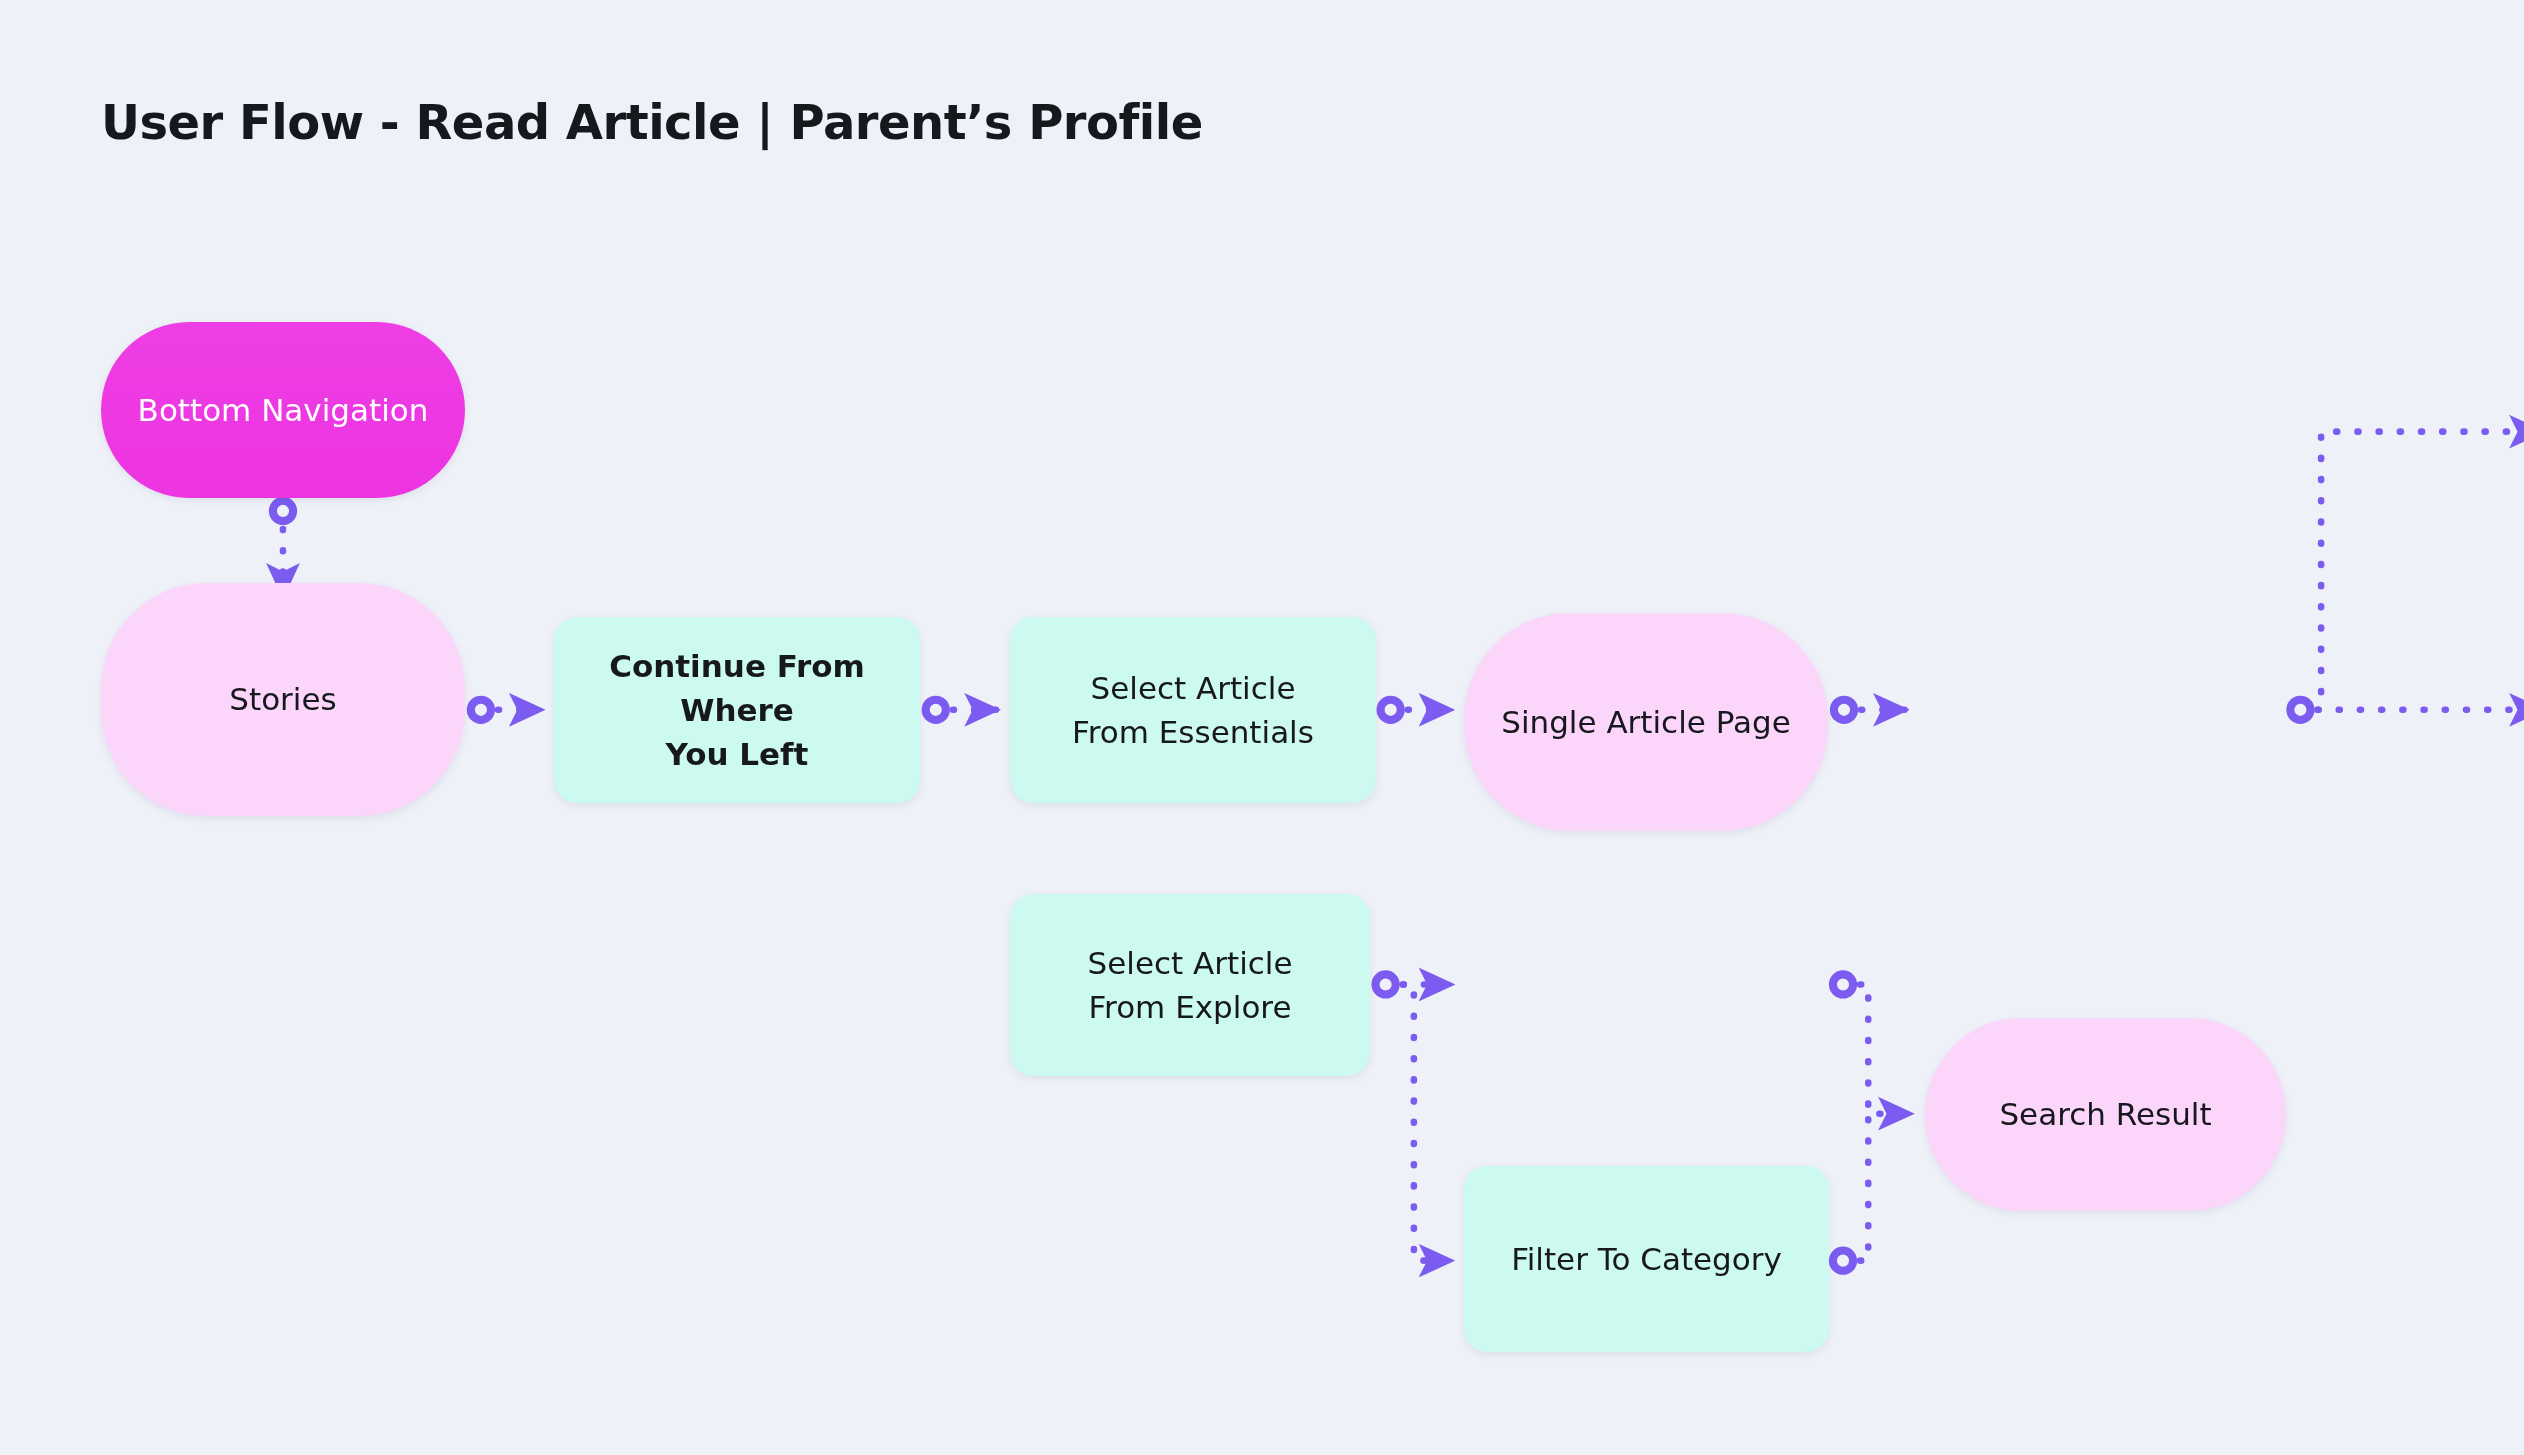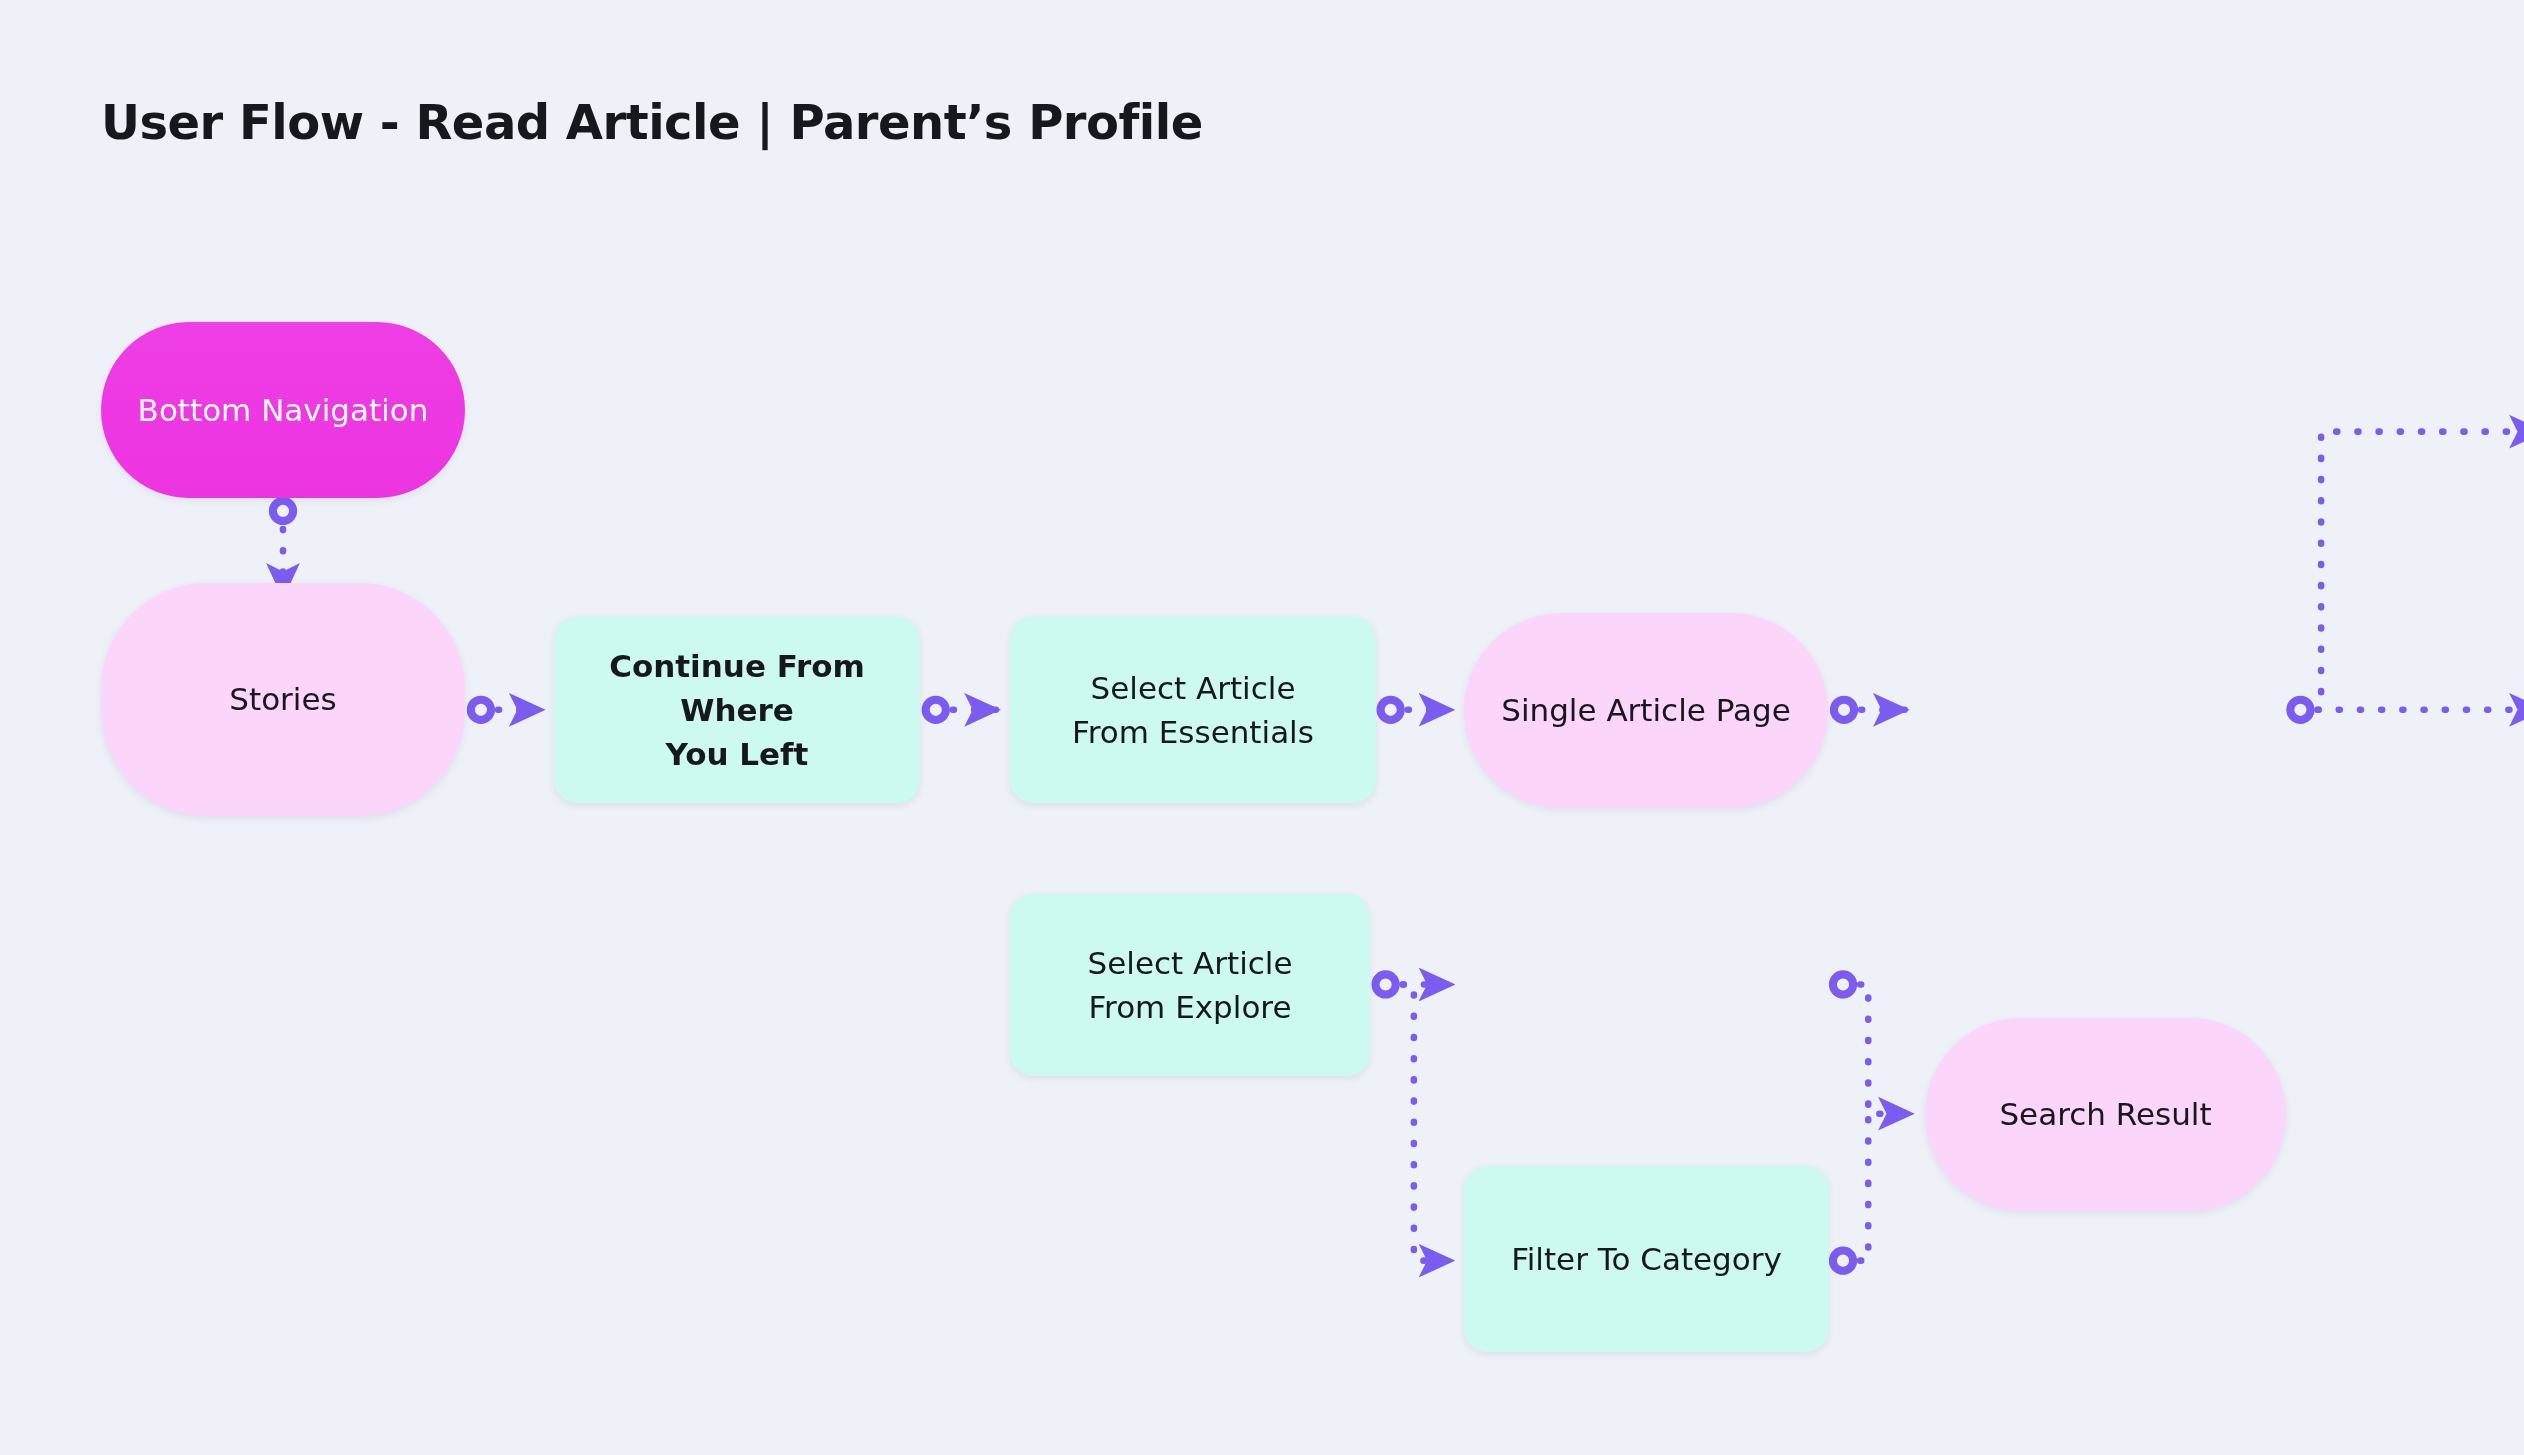--- a/index.html
+++ b/index.html
@@ -153,21 +153,21 @@
   <div class="node mint" style="left:554px; top:617px; width:366px; height:186px;font-weight:bold;">
     <span class="lbl">Continue From Where
 You Left</span>
   </div>
 
   <div class="node mint" style="left:1010px; top:617px; width:366px; height:186px;">
     <span class="lbl">Select Article
 From Essentials</span>
   </div>
 
-  <div class="node pink" style="left:1464px; top:613px; width:364px; height:195px;">
+  <div class="node pink" style="left:1464px; top:613px; width:364px; height:218px;">
     <span class="lbl">Single Article Page</span>
   </div>
 
 
   <div class="node mint" style="left:1010px; top:894px; width:360px; height:182px;">
     <span class="lbl">Select Article
 From Explore</span>
   </div>
 
 

